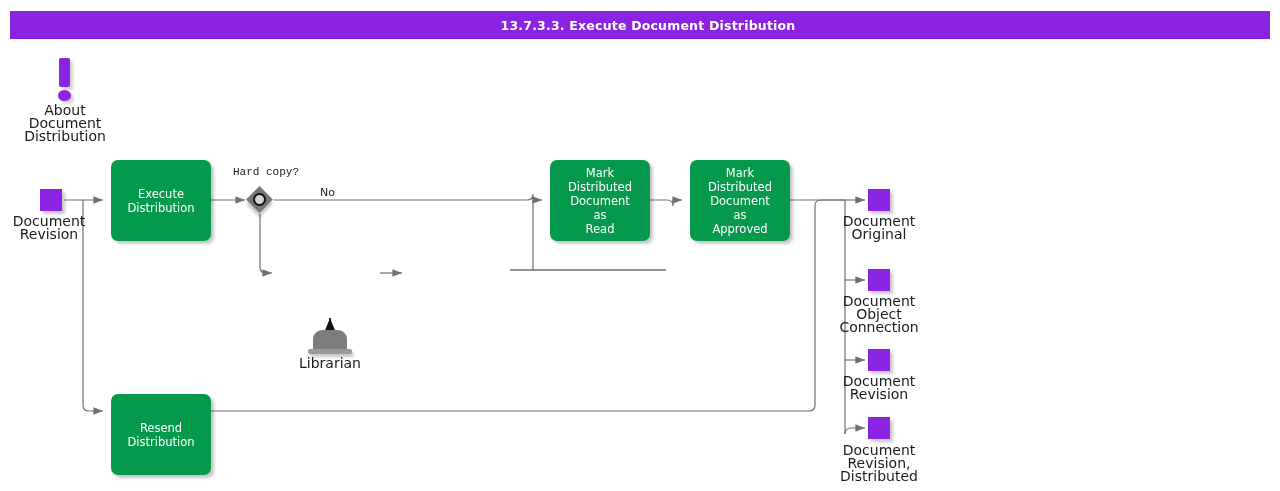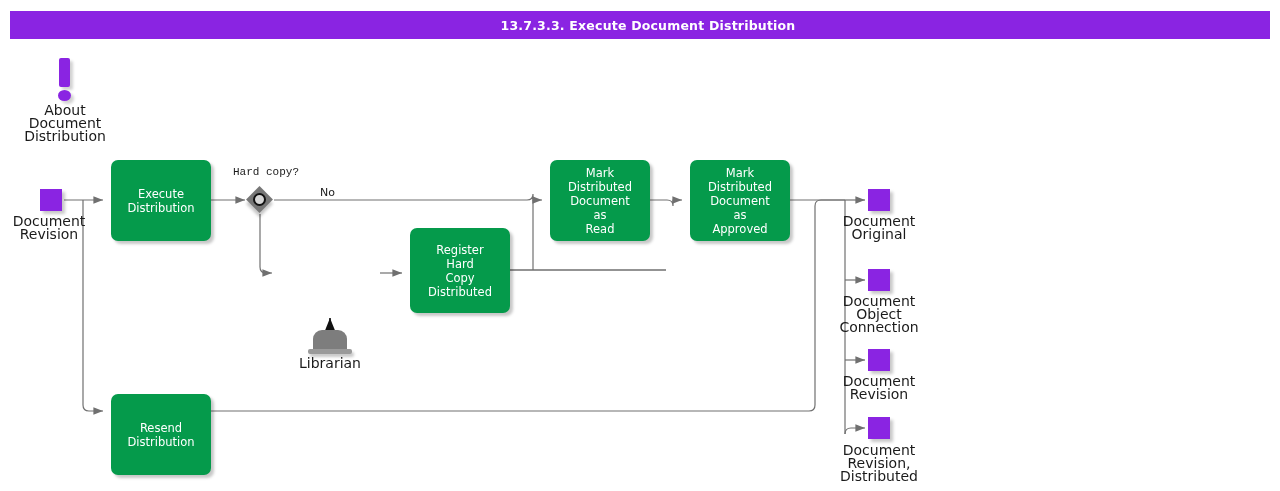--- a/index.html
+++ b/index.html
@@ -225,22 +225,20 @@
 Distribution</div>
 
   <div class="dataobj node" style="left:40px; top:189px;"></div>
   <div class="objlabel" style="left: 4px; top: 215px; width: 90px; white-space: pre-line;">Document
 Revision</div>
 
   <div class="task node" style="left: 111px; top: 160px; width: 100px; height: 81px; white-space: pre-line;">Execute
 Distribution</div>
 
 
-  <div class="task node" style="left: 410px; top: 228px; width: 100px; height: 85px; white-space: pre-line;">Register Hard
-Copy Distributed</div>
 
   <div class="task node" style="left: 550px; top: 160px; width: 100px; height: 81px; white-space: pre-line;">Mark Distributed
 Document as
 Read</div>
 
   <div class="task node" style="left: 690px; top: 160px; width: 100px; height: 81px; white-space: pre-line;">Mark Distributed
 Document as
 Approved</div>
 
   <div class="task node" style="left: 111px; top: 370px; width: 100px; height: 81px; white-space: pre-line; margin-top: 24px;">Resend

